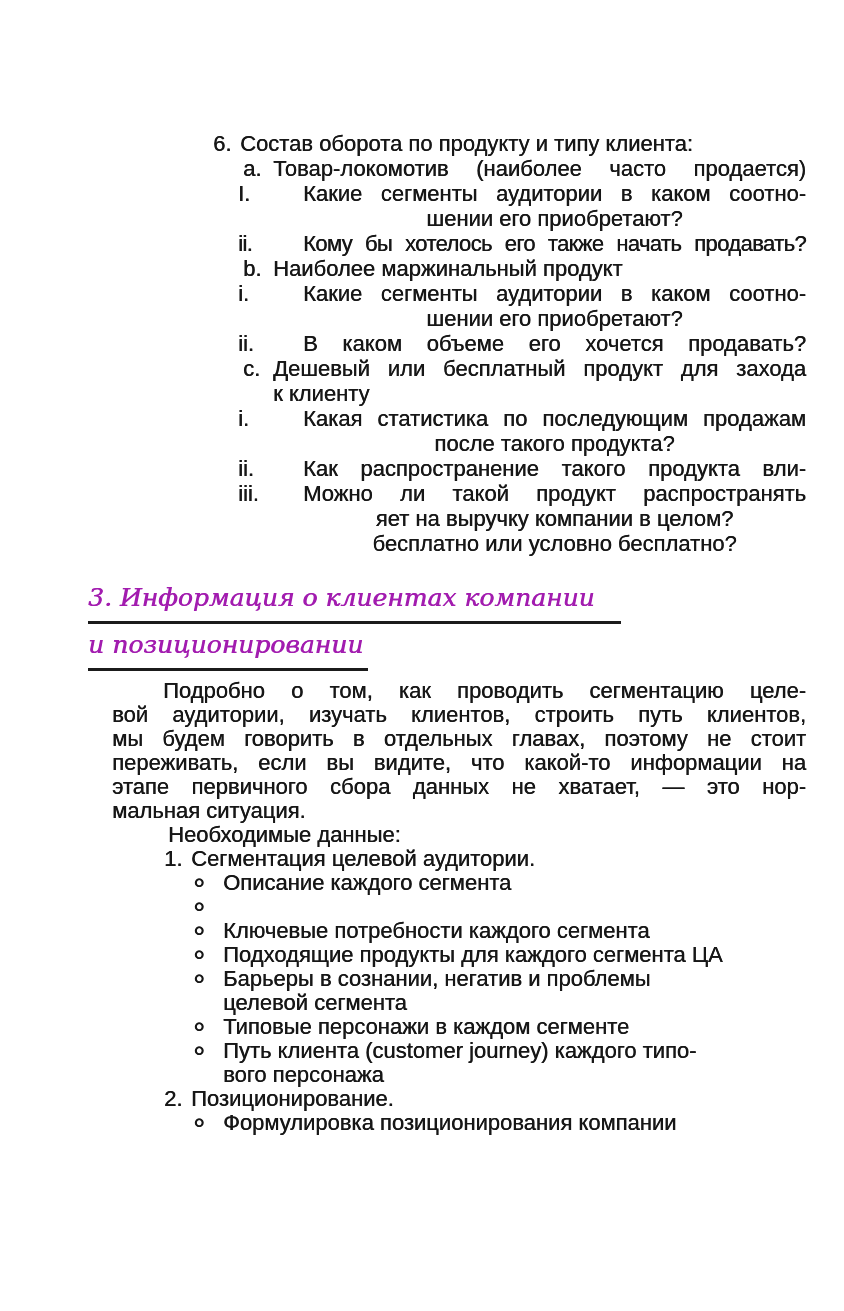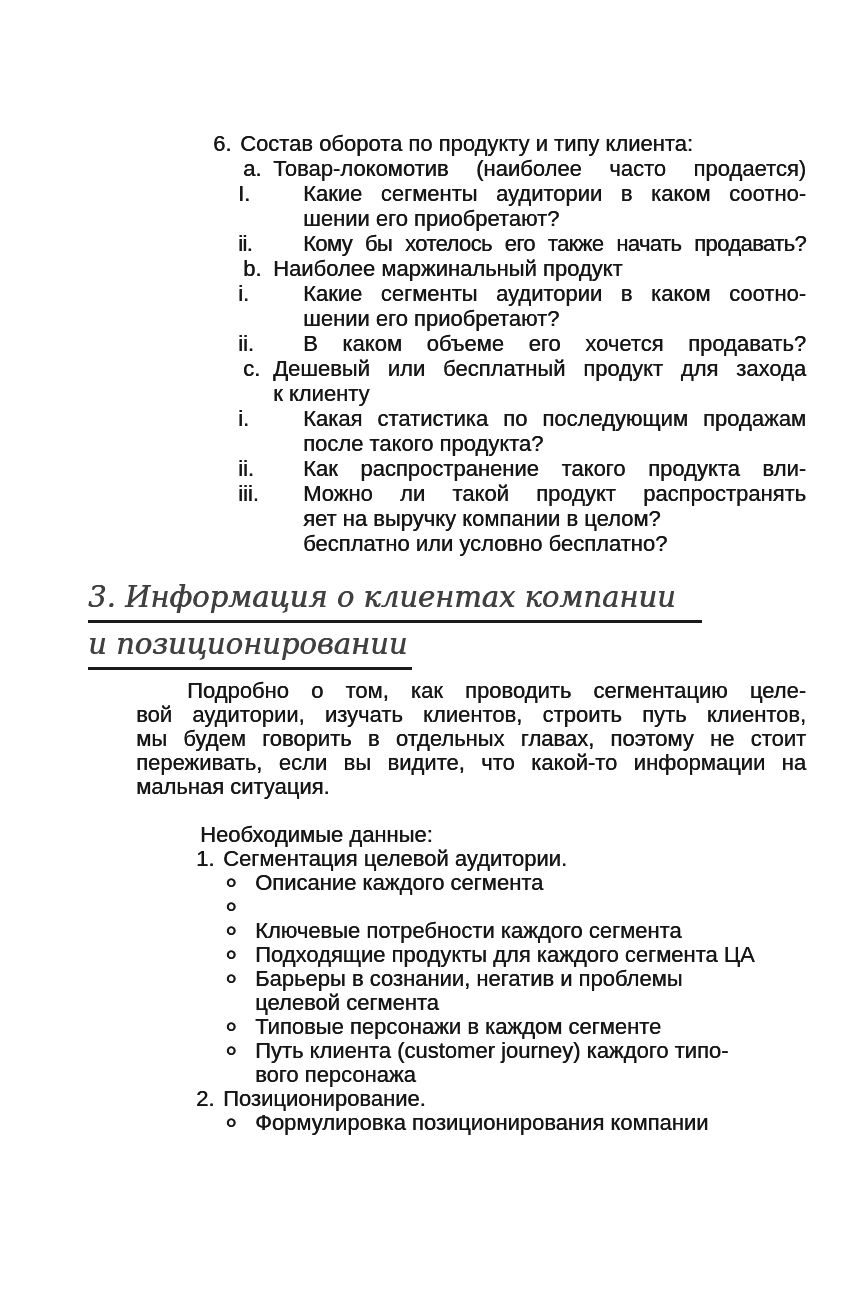--- a/index.html
+++ b/index.html
@@ -12,49 +12,49 @@
     color:#171717;
   }
   
   .ln{
     position:relative;
     height:25px;line-height:25px;
     font-size:22px;
     text-shadow:0.4px 0 0 currentColor; 
     white-space:nowrap;
   }
-  .ln.w24{height:24px;line-height:24px;margin-left:24px;}
+  .ln.w24{height:24px;line-height:24px;}
   .j{ text-align:justify; text-align-last:justify; white-space:normal; }
   .cond{letter-spacing:-0.6px;}
   .mk{position:absolute;top:0;}
   
   #top-list{position:absolute;left:0;top:131px;width:806px;}
   .p-num6{padding-left:240px;}
   .p-abc{padding-left:273px;}
-  .p-rom{padding-left:303px;}
+  .p-rom{padding-left:303px;text-align:center;}
   .mk-6{left:213px;}
   .mk-abc{left:243px;}
   .mk-rom{left:238px;width:60px;text-align:right;}
   
   #section-heading{
     position:absolute;left:88px;top:574px;width:740px;
     font-family:"DejaVu Serif","Liberation Serif",serif;
-    font-style:italic;font-size:29px;color:#404040;
+    font-style:italic;font-size:25px;color:#a21caf;
     text-shadow:0.6px 0 0 currentColor;
   }
   .hline{display:block;height:47px;line-height:47px;white-space:nowrap;}
   .hline>span{display:inline-block;line-height:40px;border-bottom:3px solid #1b1b1b;padding-bottom:3px;}
   .hline.first>span{padding-right:26px;}
   .hline.second>span{padding-right:5px;}
   
   #body-par{position:absolute;left:0;top:679px;width:806px;}
   #body-par .ln{padding-left:112px;}
   #body-par .ln.indent{padding-left:163px;}
   
-  #lower-block{position:absolute;left:16px;top:823px;width:806px;}
+  #lower-block{position:absolute;left:8px;top:823px;width:806px;}
   .p-label{padding-left:160px;}
   .p-n{padding-left:183px;}
   .p-b{padding-left:215px;}
   .mk-n{left:156px;}
   .mk-b{left:185px;font-size:30px;line-height:24px;top:6px;text-shadow:0.6px 0 0 currentColor;}
 </style>
 </head>
 <body>
 
 <div class="page">
@@ -82,20 +82,21 @@
   <div id="section-heading">
     <span class="hline first"><span>3. Информация о клиентах компании</span></span>
     <span class="hline second"><span>и позиционировании</span></span>
   </div>
 
   <div id="body-par">
     <div class="ln w24 indent j"><span>Подробно о том, как проводить сегментацию целе-</span></div>
     <div class="ln w24 j"><span>вой аудитории, изучать клиентов, строить путь клиентов,</span></div>
     <div class="ln w24 j"><span>мы будем говорить в отдельных главах, поэтому не стоит</span></div>
     <div class="ln w24 j"><span>переживать, если вы видите, что какой-то информации на</span></div>
+    <div class="ln w24 j"><span>этапе первичного сбора данных не хватает, — это нор-</span></div>
     <div class="ln w24"><span>мальная ситуация.</span></div>
   </div>
 
   <div id="lower-block">
     <div class="ln w24 p-label"><span>Необходимые данные:</span></div>
     <div class="ln w24 p-n"><span class="mk mk-n">1.</span><span>Сегментация целевой аудитории.</span></div>
     <div class="ln w24 p-b"><span class="mk mk-b">°</span><span>Описание каждого сегмента</span></div>
     <div class="ln w24 p-b"><span class="mk mk-b">°</span></div>
     <div class="ln w24 p-b"><span class="mk mk-b">°</span><span>Ключевые потребности каждого сегмента</span></div>
     <div class="ln w24 p-b"><span class="mk mk-b">°</span><span>Подходящие продукты для каждого сегмента ЦА</span></div>

